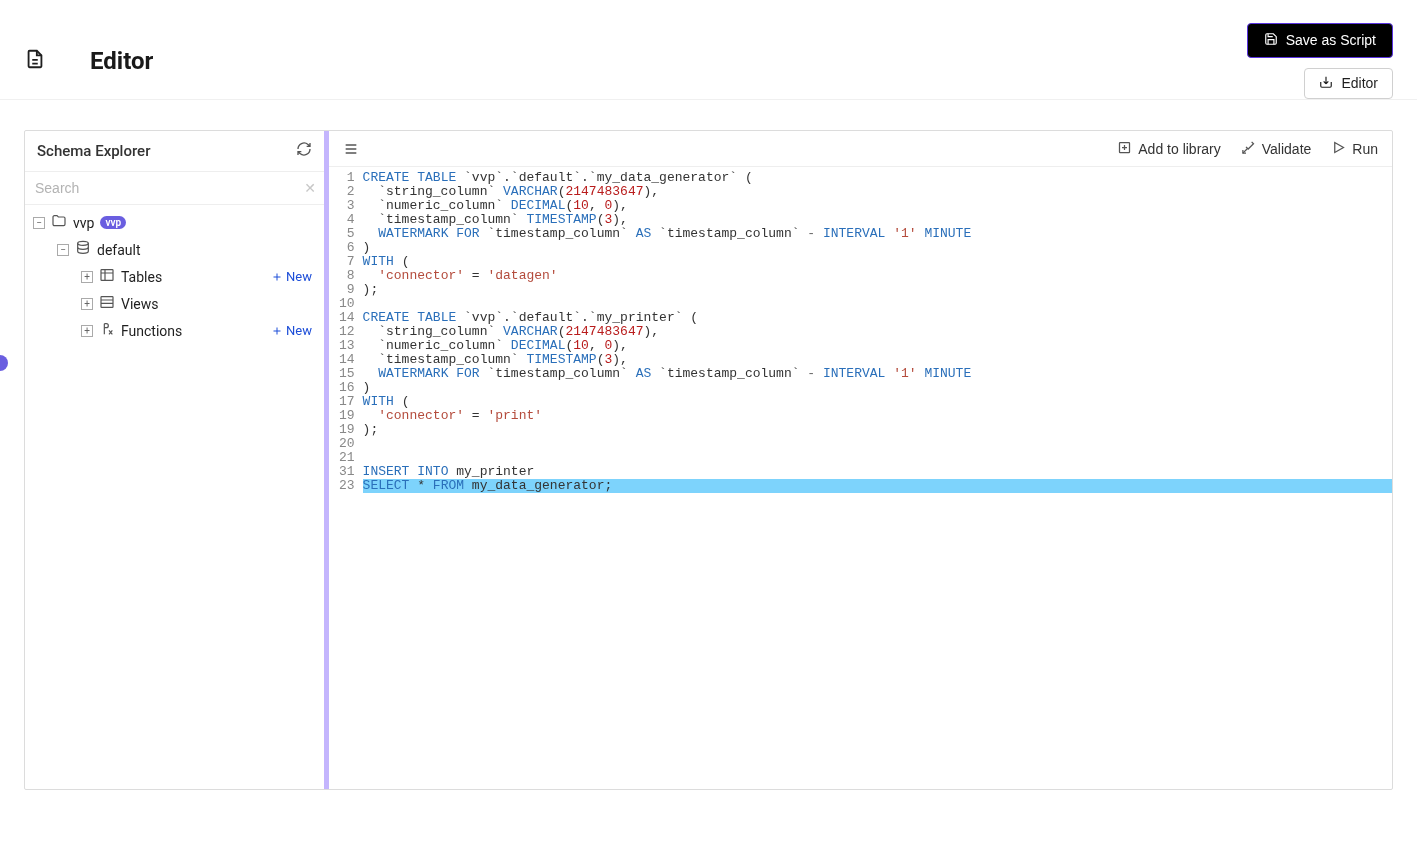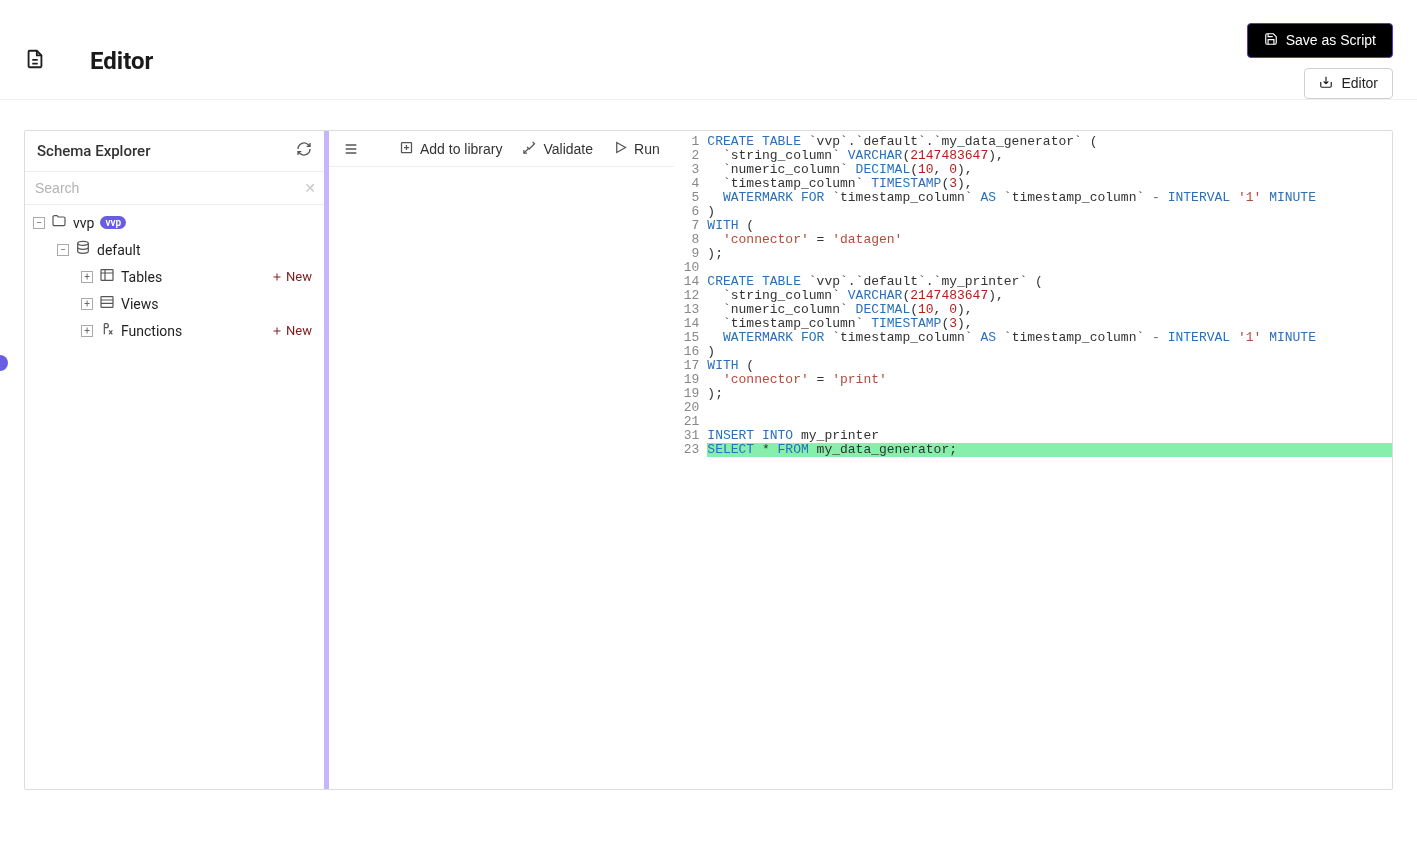--- a/index.html
+++ b/index.html
@@ -155,28 +155,28 @@
     text-transform: lowercase;
   }
   .indent-1 { padding-left: 32px; }
   .indent-2 { padding-left: 56px; }
   .new-btn {
     margin-left: auto;
     display: inline-flex;
     align-items: center;
     gap: 3px;
     font-size: 13px;
-    color: #7f1d1d;
+    color: #1d4ed8;
     cursor: pointer;
     padding: 0 4px;
   }
   .new-btn svg { width: 12px; height: 12px; }
 
   
-  .editor-pane { flex: 1; display: flex; flex-direction: row; }
+  .editor-pane { flex: 1; display: flex; flex-direction: column; }
   .editor-toolbar {
     display: flex;
     align-items: center;
     padding: 6px 14px;
     border-bottom: 1px solid #eee;
     gap: 20px;
     height: 36px;
   }
   .toolbar-spacer { flex: 1; }
   .tool-btn {
@@ -212,21 +212,21 @@
     background: #fff;
   }
   .gutter div { height: 14px; }
   .code {
     flex: 1;
     white-space: pre;
     color: #333;
     position: relative;
   }
   .code-line { height: 14px; }
-  .code-line.hl { background: #86efac; }
+  .code-line.hl { background: #7dd3fc; }
   .kw   { color: #2a6fba; } 
   .type { color: #2a6fba; } 
   .num  { color: #b91c1c; }
   .str  { color: #b44b3c; }
   .op   { color: #666; }
 
   
   .edge-handle {
     position: absolute;
     left: -4px;

